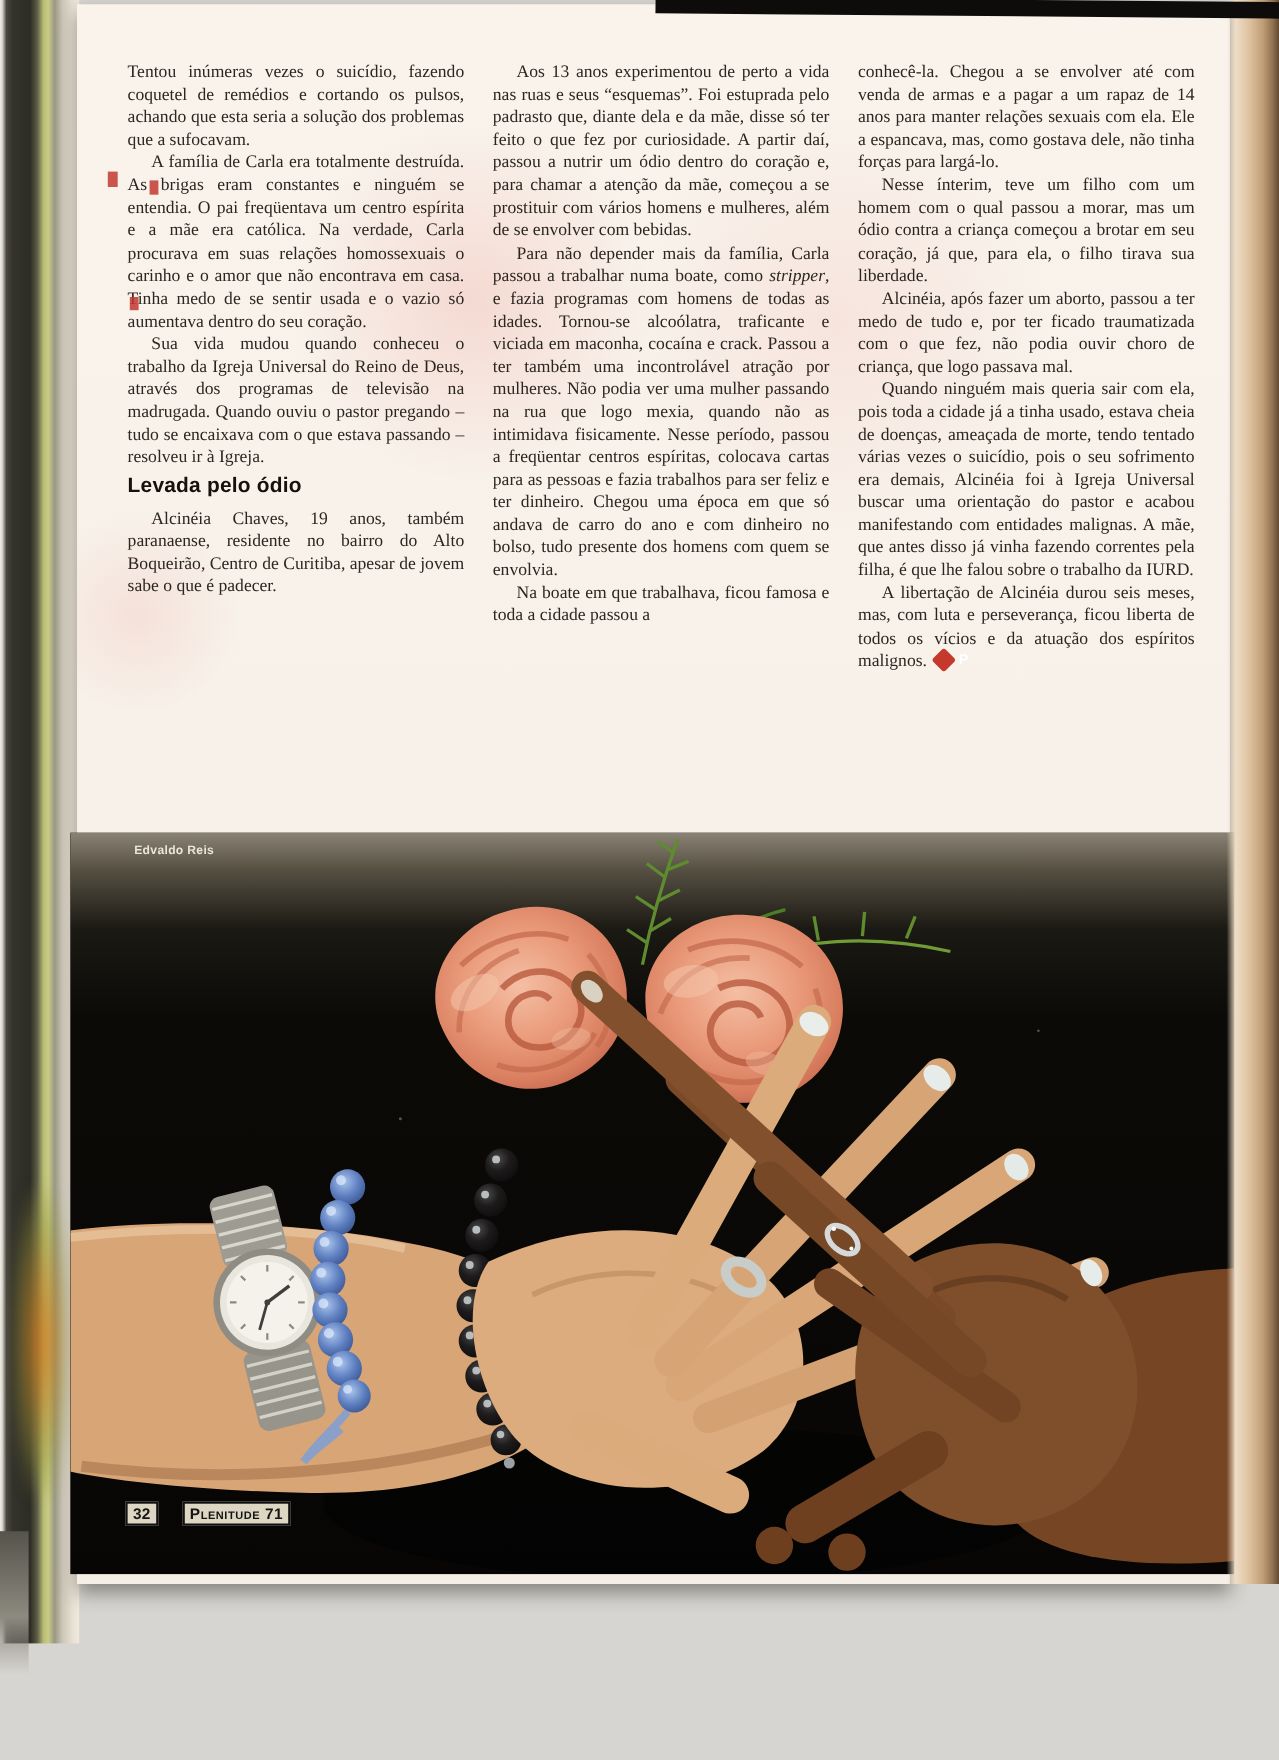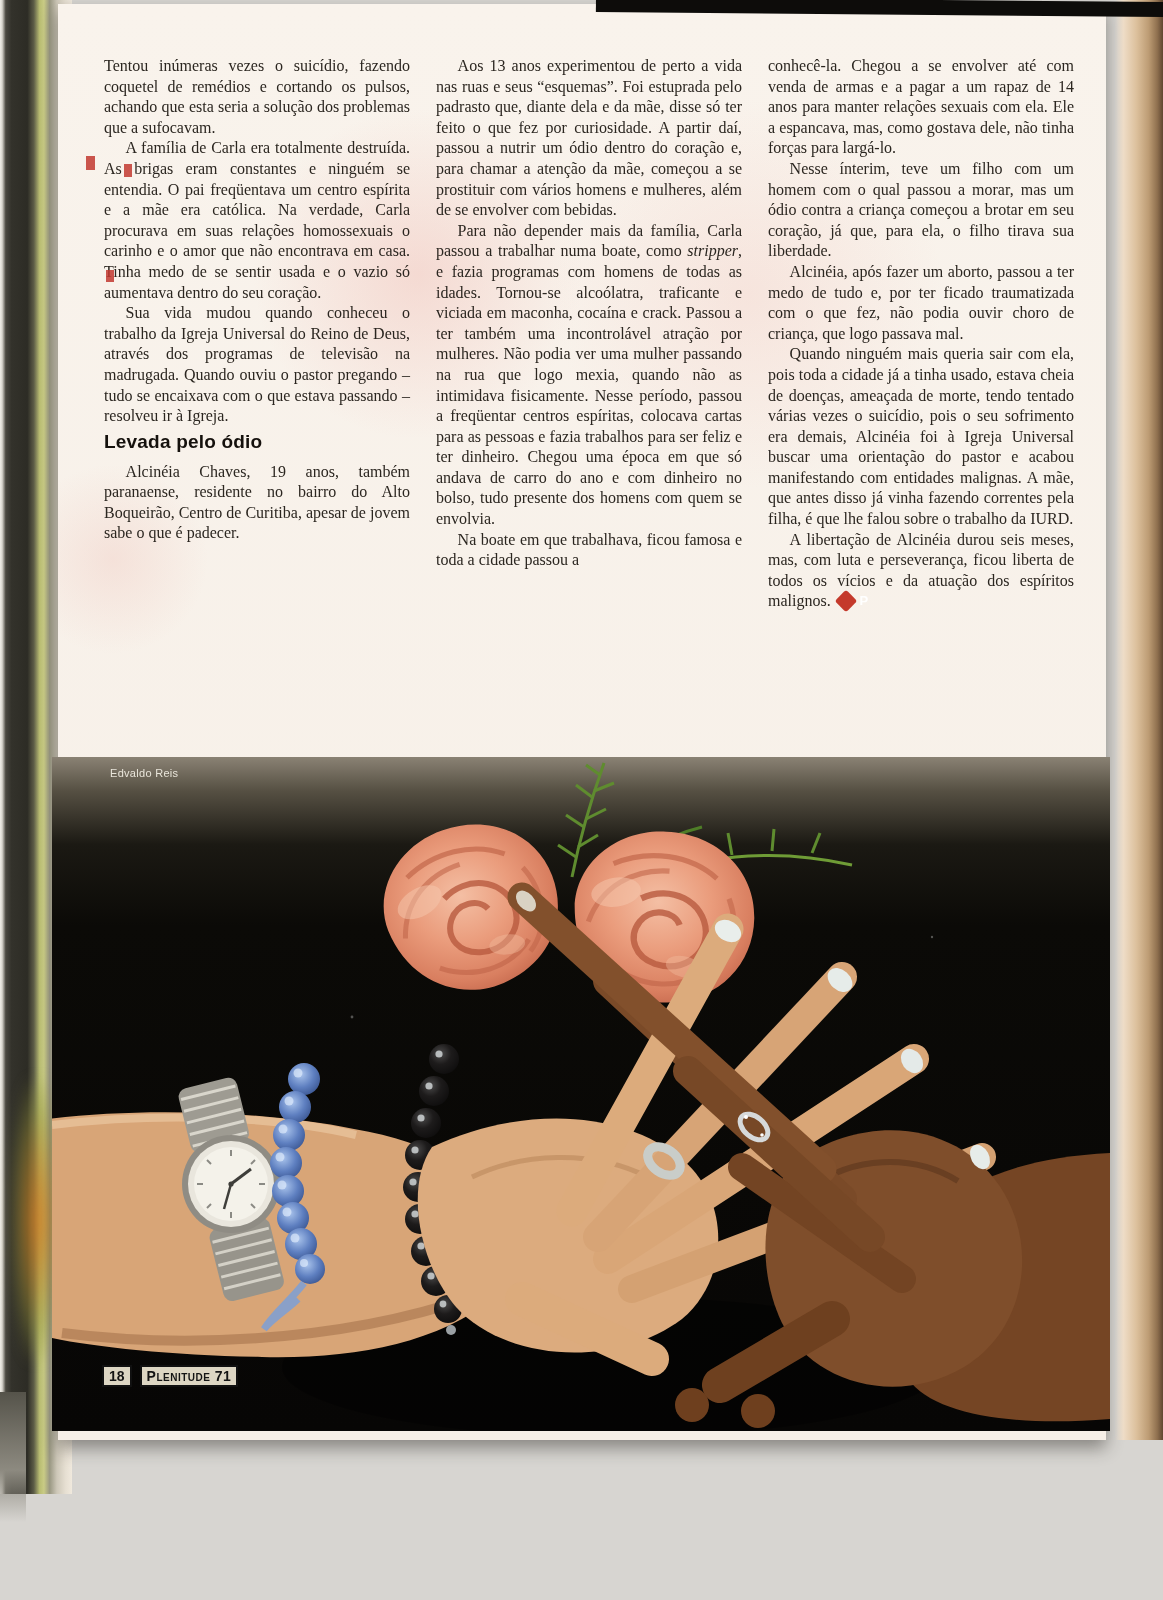--- a/index.html
+++ b/index.html
@@ -34,21 +34,21 @@
     position:absolute;top:-3px;left:596px;width:580px;height:15px;
     background:#0d0c0a;transform:rotate(.5deg);transform-origin:left top;z-index:6;
   }
   .edge-right{
     position:absolute;right:0;top:0;width:48px;height:1440px;z-index:5;
     background:linear-gradient(to right, rgba(236,220,200,0) 0%, #eedcc6 18%, #dcc09c 45%, #bd9c74 70%, #8f704f 88%, #5f4731 100%);
   }
 
   
   .page{
-    position:absolute;left:58px;top:4px;width:1048px;height:1436px;
+    position:absolute;left:70px;top:4px;width:1048px;height:1436px;
     background:
       radial-gradient(circle at 360px 270px, rgba(238,178,170,.38), rgba(238,178,170,0) 165px),
       radial-gradient(circle at 690px 290px, rgba(242,196,188,.30), rgba(242,196,188,0) 195px),
       radial-gradient(circle at 55px 555px, rgba(233,168,158,.22), rgba(233,168,158,0) 95px),
       linear-gradient(#f9f3ec,#f6efe7);
     box-shadow:0 8px 16px rgba(40,38,34,.45);
     z-index:3;
   }
   .red-mark{position:absolute;background:#c23830;opacity:.85;}
   .rm1{left:28px;top:152px;width:9px;height:14px;}
@@ -84,31 +84,31 @@
 
   
   .photo{
     position:absolute;left:-6px;top:753px;width:1058px;height:674px;
     background:#0a0908;overflow:hidden;
   }
   .photo svg{display:block;width:100%;height:100%;}
   .credit{
     position:absolute;left:58px;top:10px;
     color:#e9e5da;font-family:"Liberation Sans",sans-serif;
-    font-size:11px;font-weight:400;letter-spacing:.3px;
+    font-size:11px;font-weight:700;letter-spacing:.3px;
   }
   .folio{
     position:absolute;left:50px;top:608px;display:flex;align-items:stretch;
     font-family:"Liberation Sans",sans-serif;
   }
   .folio .box{
     border:2px solid #101010;background:#ddd6c3;color:#141414;
     font-weight:700;font-size:14px;line-height:18px;padding:0 5px;
   }
-  .folio .box+.box{margin-left:8px;}
+  .folio .box+.box{margin-left:22px;}
   .folio .mag{font-variant:small-caps;letter-spacing:.5px;}
 </style>
 </head>
 <body>
 
 <div class="scan">
 
   <div class="edge-left"></div>
   <div class="edge-blob"></div>
   <div class="spine-tail"></div>
@@ -340,21 +340,21 @@
         <g fill="none">
           <ellipse cx="702" cy="370" rx="16" ry="10" stroke="#d6d9da" stroke-width="5" transform="rotate(40 702 370)"></ellipse>
           <circle cx="694" cy="360" r="2" fill="#fff"></circle>
             <circle cx="710" cy="378" r="1.8" fill="#fff"></circle>
           <ellipse cx="612" cy="404" rx="18" ry="12" stroke="#c9cdc9" stroke-width="9" transform="rotate(35 612 404)"></ellipse>
         </g>
       </svg>
 
       <div class="credit">Edvaldo Reis</div>
       <div class="folio">
-        <div class="box">18</div>
+        <div class="box">32</div>
         <div class="box mag">Plenitude 71</div>
       </div>
     </div>
   </div>
 
   <div class="edge-top"></div>
   <div class="edge-right"></div>
 </div>
 
 </body></html>

